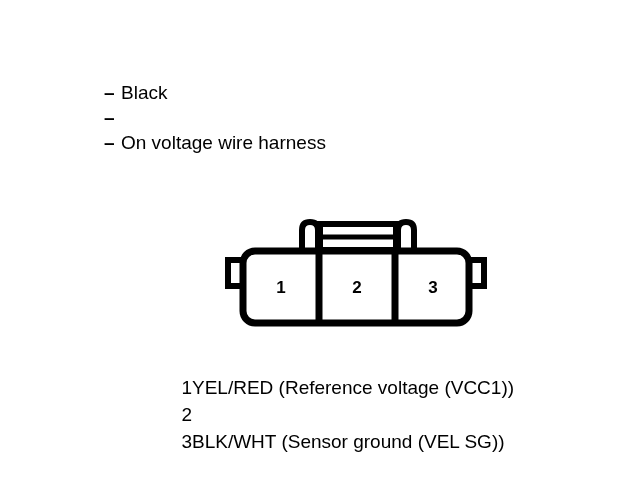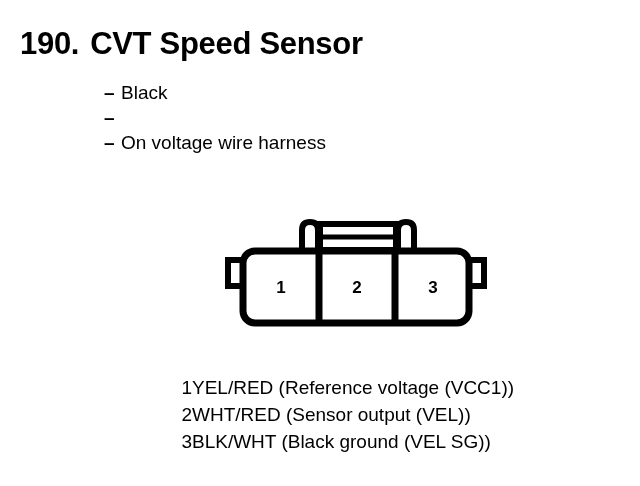--- a/index.html
+++ b/index.html
@@ -107,24 +107,20 @@
     text-align: right;
   }
   .legend-desc {
   }
 </style>
 </head>
 <body>
 
 <div id="page">
 
-  <div id="title-row">
-    <span id="title-number">190.</span>
-    <span id="title-text">CVT Speed Sensor</span>
-  </div>
 
   <ul id="spec-list">
     <li>
       <span class="bullet-dash">–</span>
       <span>Black</span>
     </li>
     <li>
       <span class="bullet-dash">–</span>
     </li>
     <li>
@@ -158,21 +154,20 @@
     </svg>
   </div>
 
   <ul id="pin-legend">
     <li>
       <span class="legend-index">1</span>
       <span class="legend-desc">YEL/RED (Reference voltage (VCC1))</span>
     </li>
     <li>
       <span class="legend-index">2</span>
-      <span class="legend-desc">WHT/RED (Sensor output (VEL))</span>
     </li>
     <li>
       <span class="legend-index">3</span>
-      <span class="legend-desc">BLK/WHT (Black ground (VEL SG))</span>
+      <span class="legend-desc">BLK/WHT (Sensor ground (VEL SG))</span>
     </li>
   </ul>
 
 </div>
 
 </body></html>

